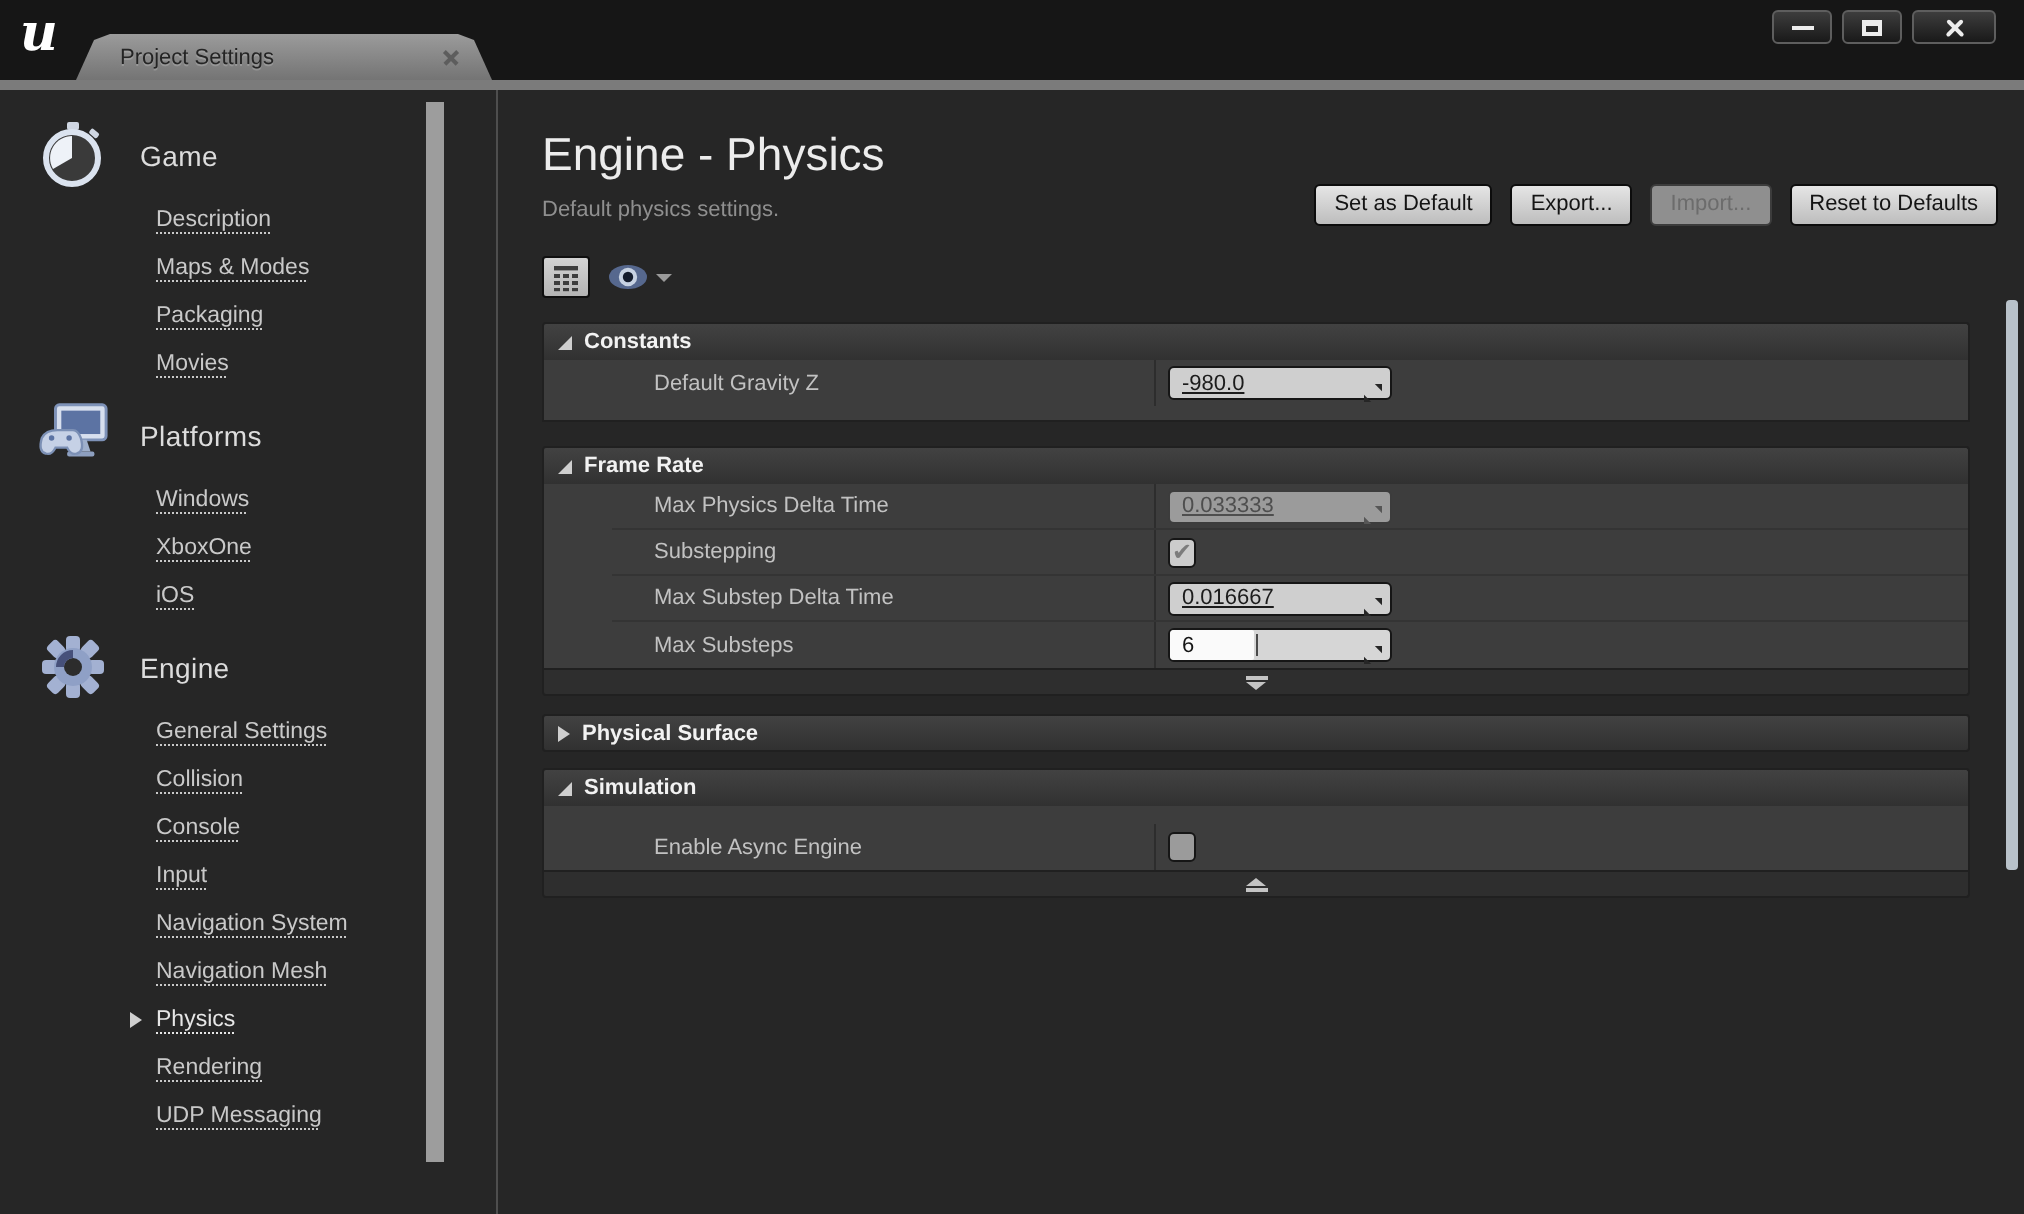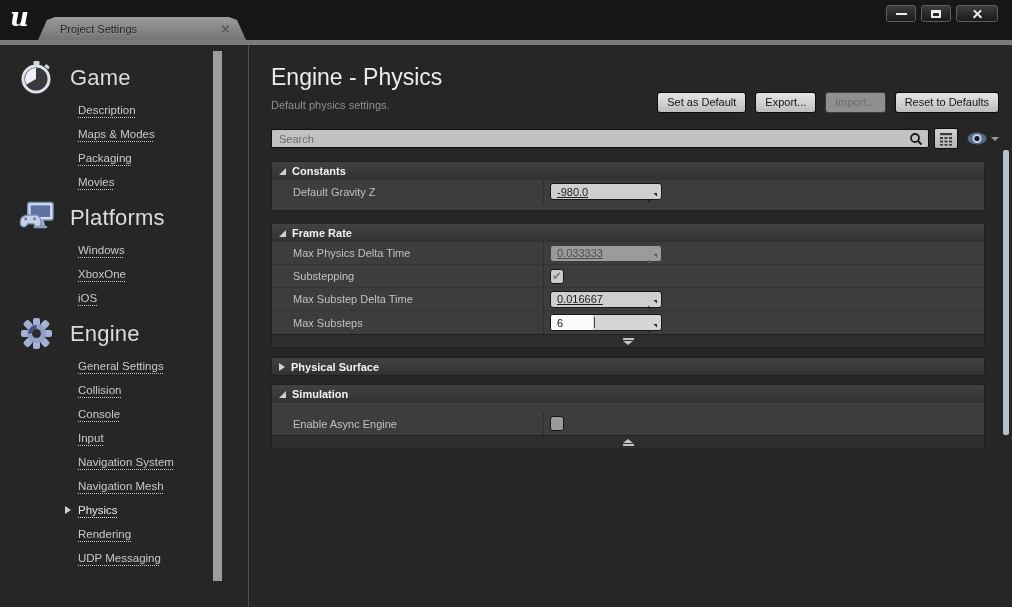--- a/index.html
+++ b/index.html
@@ -34,21 +34,21 @@
 
   
   .bodyrow { display:flex; height:562px; }
 
   
   .sidebar { width:249px; background:#262626; position:relative; overflow:hidden;
     border-right:1px solid #4e4e4e; padding:0 0 0 18px; }
   .side-thumb { position:absolute; left:213px; top:6px; width:9px; height:530px; background:#9d9d9d; }
   .side-head { display:flex; align-items:center; gap:15px; }
   .side-icon { width:37px; height:37px; flex:0 0 auto; display:flex; align-items:center; justify-content:center; }
-  .side-title { font-size:22px; color:#dcdcdc; letter-spacing:.2px; }
+  .side-title { font-size:14px; color:#dcdcdc; letter-spacing:.2px; }
   .side-items { margin:7px 0 0 60px; }
   .side-link { display:block; width:max-content; font-size:11.5px; color:#c9c9c9; cursor:pointer;
     text-decoration:underline dotted 1px; text-underline-offset:3px; margin-bottom:10px; line-height:14px; }
   .side-link.selected { position:relative; color:#e6e6e6; }
   .sel-mark { position:absolute; left:-13px; top:3px; width:0; height:0;
     border-top:4px solid transparent; border-bottom:4px solid transparent; border-left:6px solid #cfcfcf; }
   .mt14{margin-top:14px;} .mt6{margin-top:6px;} .mt4{margin-top:4px;}
 
   
   .main { flex:1; position:relative; padding:0 27px 0 22px; background:#262626; overflow:hidden; }
@@ -76,21 +76,21 @@
   .section-head { height:19px; background:linear-gradient(#424242,#313131); border:1px solid #202020;
     border-bottom:none; border-radius:2px 2px 0 0; display:flex; align-items:center; padding:0 7px; gap:6px; }
   .section-head.collapsed { border-bottom:1px solid #202020; border-radius:2px; }
   .sec-title { font-size:11px; font-weight:bold; color:#f2f2f2; }
   .tri-open { width:0; height:0; border-left:7px solid transparent; border-bottom:7px solid #cfcfcf; }
   .tri-closed { width:0; height:0; border-top:4px solid transparent; border-bottom:4px solid transparent;
     border-left:6px solid #cfcfcf; }
   .section-body { background:#3d3d3d; border:1px solid #202020; border-top:none; }
   .pad-b { padding-bottom:7px; }
   .pad-t { padding-top:9px; }
-  .prow { display:flex; height:23px; align-items:flex-start; border-bottom:1px solid #343434; }
+  .prow { display:flex; height:23px; align-items:flex-start; border-bottom:1px solid #343434;margin-left:34px; }
   .prow:last-child { border-bottom:none; }
   .prow-label { width:272px; height:100%; padding-left:21px; font-size:11px; color:#c2c2c2;
     border-right:1px solid #2d2d2d; display:flex; align-items:center; }
   .prow-value { flex:1; height:100%; display:flex; align-items:center; padding-left:6px; }
 
   .spinbox { width:112px; height:17px; background:#cfcfcf; border:1px solid #161616; border-radius:3px;
     display:flex; align-items:center; position:relative; }
   .spinbox input { flex:1; min-width:0; background:transparent; border:none; outline:none;
     font-size:11px; color:#1c1c1c; padding:0 16px 0 6px; font-family:inherit;text-decoration:underline; }
   .spinbox.off { background:#9b9b9b; border-color:#3c3c3c; }
@@ -246,29 +246,20 @@
       <div class="page-sub">Default physics settings.</div>
 
       <div class="toolbar">
         <button class="btn">Set as Default</button>
         <button class="btn">Export...</button>
         <button class="btn disabled">Import...</button>
         <button class="btn">Reset to Defaults</button>
       </div>
 
       <div class="search-row">
-        <div class="search">
-          <input type="text" placeholder="Search" style="">
-          <span class="mag">
-            <svg width="14" height="14" viewBox="0 0 14 14">
-              <circle cx="6" cy="6" r="4" fill="none" stroke="#1d1d1d" stroke-width="1.8"></circle>
-              <line x1="9" y1="9" x2="12.5" y2="12.5" stroke="#1d1d1d" stroke-width="2"></line>
-            </svg>
-          </span>
-        </div>
         <div class="grid-btn">
           <svg width="14" height="14" viewBox="0 0 14 14">
             <g fill="#3c3c3c">
               <rect x="1" y="1" width="12" height="2.2"></rect>
               <rect x="1" y="5" width="3" height="2"></rect>
                 <rect x="5.5" y="5" width="3" height="2"></rect>
                 <rect x="10" y="5" width="3" height="2"></rect>
               <rect x="1" y="8.5" width="3" height="2"></rect>
                 <rect x="5.5" y="8.5" width="3" height="2"></rect>
                 <rect x="10" y="8.5" width="3" height="2"></rect>

